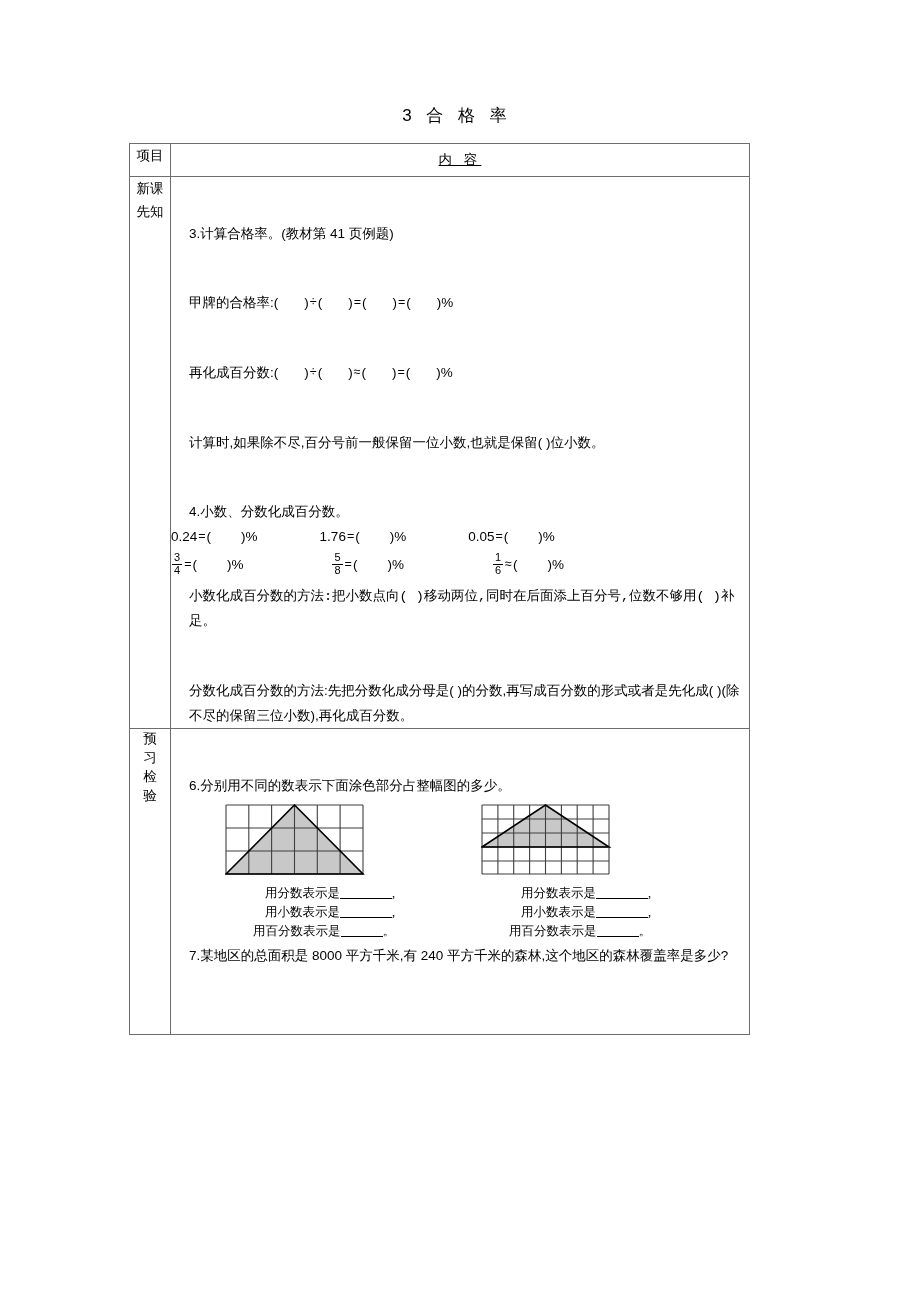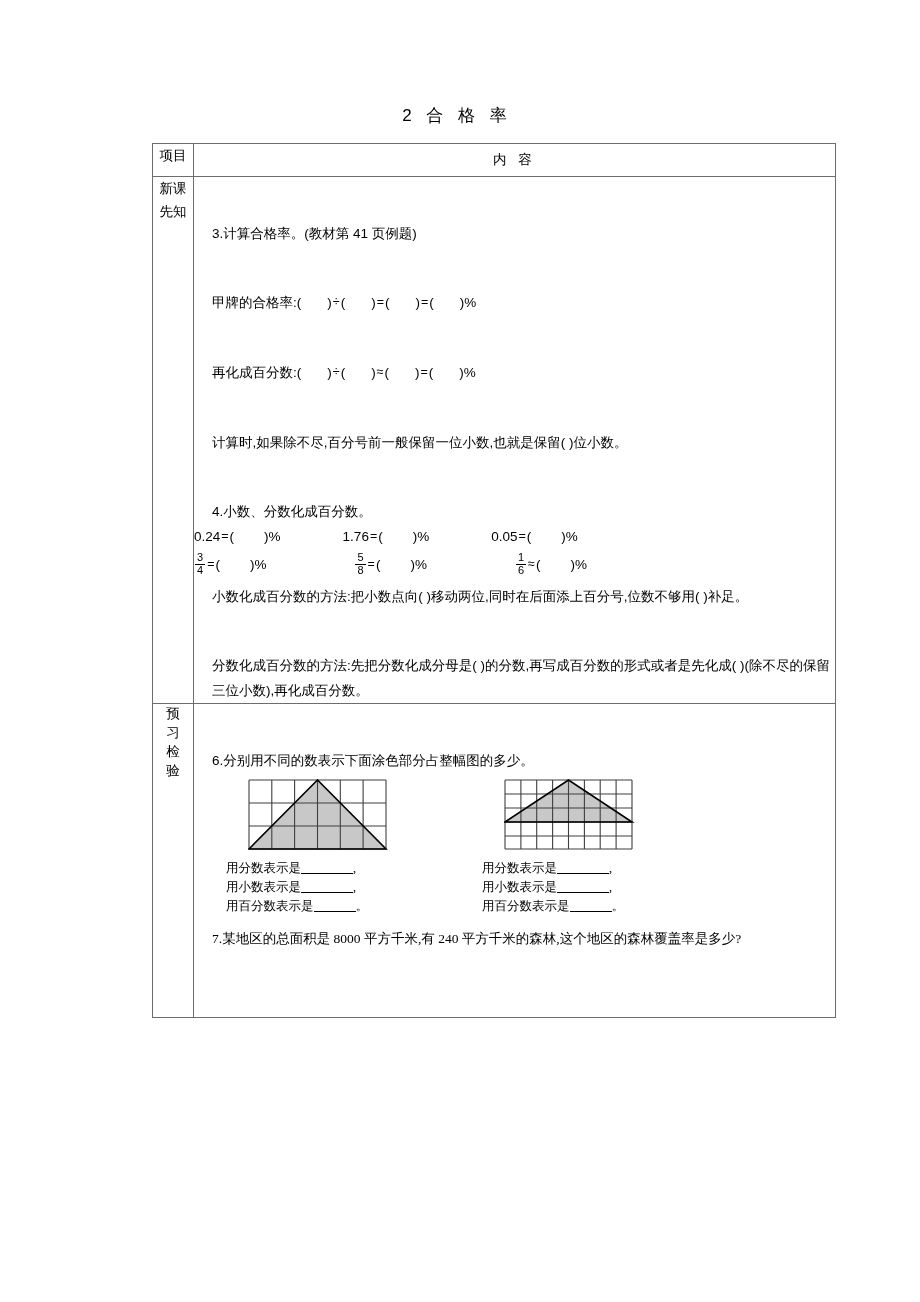--- a/index.html
+++ b/index.html
@@ -27,23 +27,23 @@
     left: 135px;
     top: 104px;
     width: 644px;
     text-align: center;
     font-size: 17px;
     letter-spacing: 5px;
     font-weight: 400;
   }
   table.worksheet {
     position: absolute;
-    left: 152px;
+    left: 129px;
     top: 143px;
-    width: 684px;
+    width: 621px;
     border-collapse: collapse;
     table-layout: fixed;
   }
   table.worksheet td {
     border: 1px solid #6d6d6d;
     padding: 0;
     vertical-align: top;
   }
   td.label-cell {
     width: 41px;
@@ -61,20 +61,21 @@
     padding: 4px 9px 5px 9px;
     font-size: 13.5px;
     line-height: 25px;
   }
   .hdr-content {
     text-align: center;
     letter-spacing: 4px;
     font-size: 13.5px;
     line-height: 25px;
     padding: 3px 0 4px 0;
+    text-decoration: underline;
   }
   .line { white-space: nowrap; }
   .wrapline { white-space: normal; }
   .indent { padding-left: 18px; margin-top: 44px; }
   .blank-paren { letter-spacing: 0; }
   .gap-s { display: inline-block; width: 26px; }
   .gap-m { display: inline-block; width: 30px; }
   .gap-l { display: inline-block; width: 62px; }
   .op { padding: 0 1px; font-size: 12.5px; position: relative; top: -1px;}
 
@@ -87,20 +88,21 @@
     line-height: 1.05;
     margin: 0 1px;
   }
   .frac .num { display: block; padding: 0 2px; }
   .frac .den { display: block; padding: 0 2px; border-top: 1px solid #000; }
 
   .figrow {
     display: flex;
     justify-content: flex-start;
     margin-top: 6px;
+    text-align: right;
   }
   .figblock { width: 200px; margin-left: 24px; }
   .figblock.second { margin-left: 56px; }
   .figwrap { display: flex; justify-content: center; }
   svg.gridfig { display: block; }
   .fig-lines {
     font-family: "Liberation Serif", "DejaVu Serif", serif;
     font-size: 12.5px;
     line-height: 19px;
     margin-top: 9px;
@@ -109,29 +111,29 @@
   .fig-lines .fl { white-space: nowrap; }
   .ul {
     display: inline-block;
     border-bottom: 1px solid #000;
     height: 13px;
     vertical-align: -2px;
   }
   .ul.w1 { width: 52px; }
   .ul.w2 { width: 52px; }
   .ul.w3 { width: 42px; }
-  .q7 { margin-top: 10px; font-family: Liberation Serif, serif; }
+  .q7 { margin-top: 2px; }
   .spacer-q7 { height: 66px; }
 </style>
 </head>
 <body>
 
 <div class="page">
 
-  <div class="doc-title">2  合  格  率</div>
+  <div class="doc-title">3  合  格  率</div>
 
   <table class="worksheet">
     <colgroup>
         <col style="width:41px">
         <col>
       </colgroup>
     <tbody>
 
       <tr>
         <td class="label-cell">项目</td>
@@ -163,21 +165,21 @@
           <div class="line indent">4.小数、分数化成百分数。</div>
 
           <div class="line">
             <span>0.24</span><span class="op">=</span><span class="blank-paren">(<span class="gap-m"></span>)</span><span>%</span><span class="gap-l"></span><span>1.76</span><span class="op">=</span><span class="blank-paren">(<span class="gap-m"></span>)</span><span>%</span><span class="gap-l"></span><span>0.05</span><span class="op">=</span><span class="blank-paren">(<span class="gap-m"></span>)</span><span>%</span>
           </div>
 
           <div class="line" style="line-height:30px;">
             <span class="frac"><span class="num">3</span><span class="den">4</span></span><span class="op">=</span><span class="blank-paren">(<span class="gap-m"></span>)</span><span>%</span><span class="gap-l"></span><span class="gap-s"></span><span class="frac"><span class="num">5</span><span class="den">8</span></span><span class="op">=</span><span class="blank-paren">(<span class="gap-m"></span>)</span><span>%</span><span class="gap-l"></span><span class="gap-s"></span><span class="frac"><span class="num">1</span><span class="den">6</span></span><span class="op">≈</span><span class="blank-paren">(<span class="gap-m"></span>)</span><span>%</span>
           </div>
 
-          <div class="wrapline indent" style="margin-top:4px;">小数化成百分数的方法:把小数点向(      )移动两位,同时在后面添上百分号,位数不够用(      )补足。</div>
+          <div class="wrapline indent" style="margin-top:4px;font-family:Liberation Mono, monospace;">小数化成百分数的方法:把小数点向(      )移动两位,同时在后面添上百分号,位数不够用(      )补足。</div>
           <div class="wrapline indent">分数化成百分数的方法:先把分数化成分母是(      )的分数,再写成百分数的形式或者是先化成(      )(除不尽的保留三位小数),再化成百分数。</div>
         </td>
       </tr>
 
 
       <tr>
         <td class="label-cell vertical">
           <span class="lbl-line">预</span>
           <span class="lbl-line">习</span>
           <span class="lbl-line">检</span>

